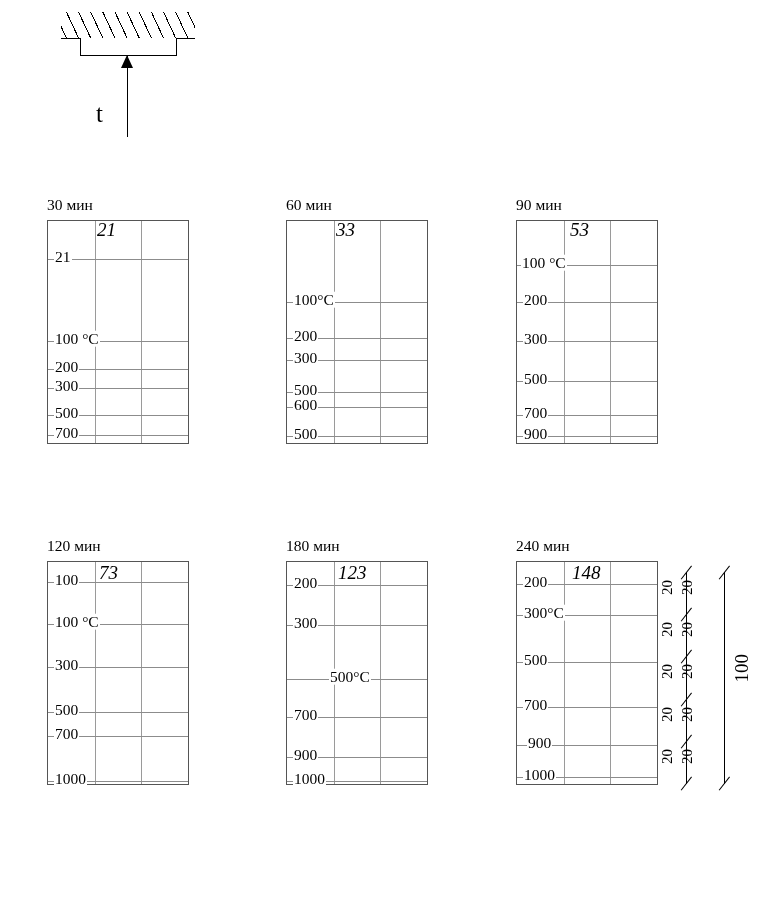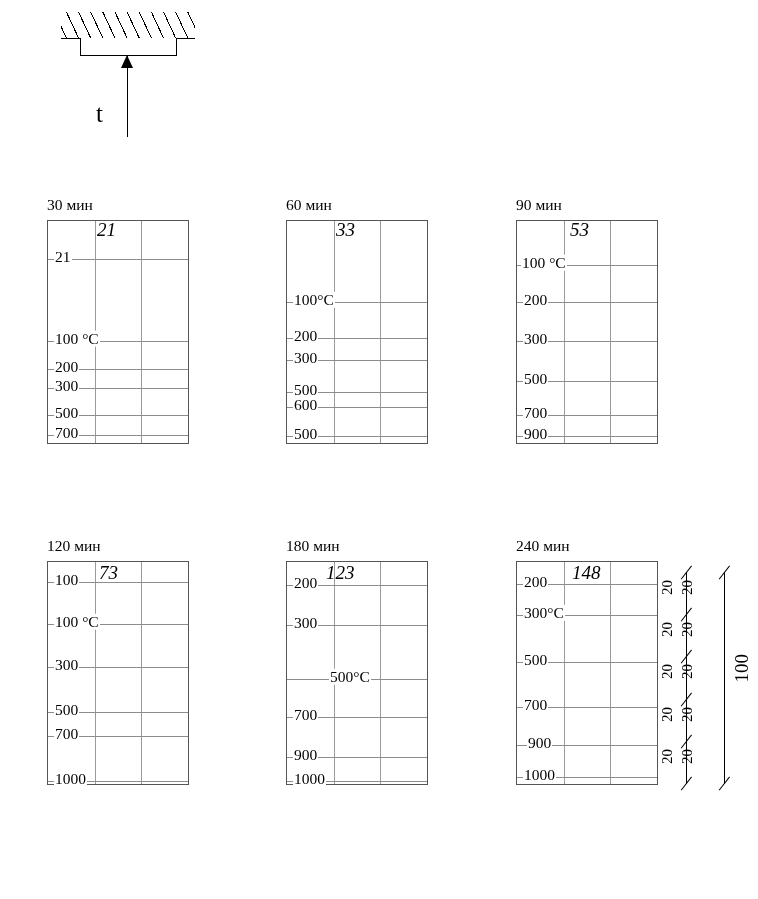--- a/index.html
+++ b/index.html
@@ -303,21 +303,21 @@
     <div class="grid-box">
       <div class="vline v1"></div>
       <div class="vline v2"></div>
       <div class="iso" style="top:23px;"></div>
       <div class="iso" style="top:63px;"></div>
       <div class="iso" style="top:117px;"></div>
       <div class="iso" style="top:155px;"></div>
       <div class="iso" style="top:195px;"></div>
       <div class="iso" style="top:219px;"></div>
     </div>
-    <div class="surf-label" style="left:40px; top:26px;">123</div>
+    <div class="surf-label" style="left:52px; top:26px;">123</div>
     <div class="iso-label" style="left:7px; top:47px;">200</div>
     <div class="iso-label" style="left:7px; top:87px;">300</div>
     <div class="iso-label" style="left:7px; top:141px;margin-left:36px;">500°C</div>
     <div class="iso-label" style="left:7px; top:179px;">700</div>
     <div class="iso-label" style="left:7px; top:219px;">900</div>
     <div class="iso-label" style="left:7px; top:243px;">1000</div>
   </div>
 
   <div class="panel" style="left:516px; top:537px; width:140px;">
     <div class="panel-title">240 мин</div>

